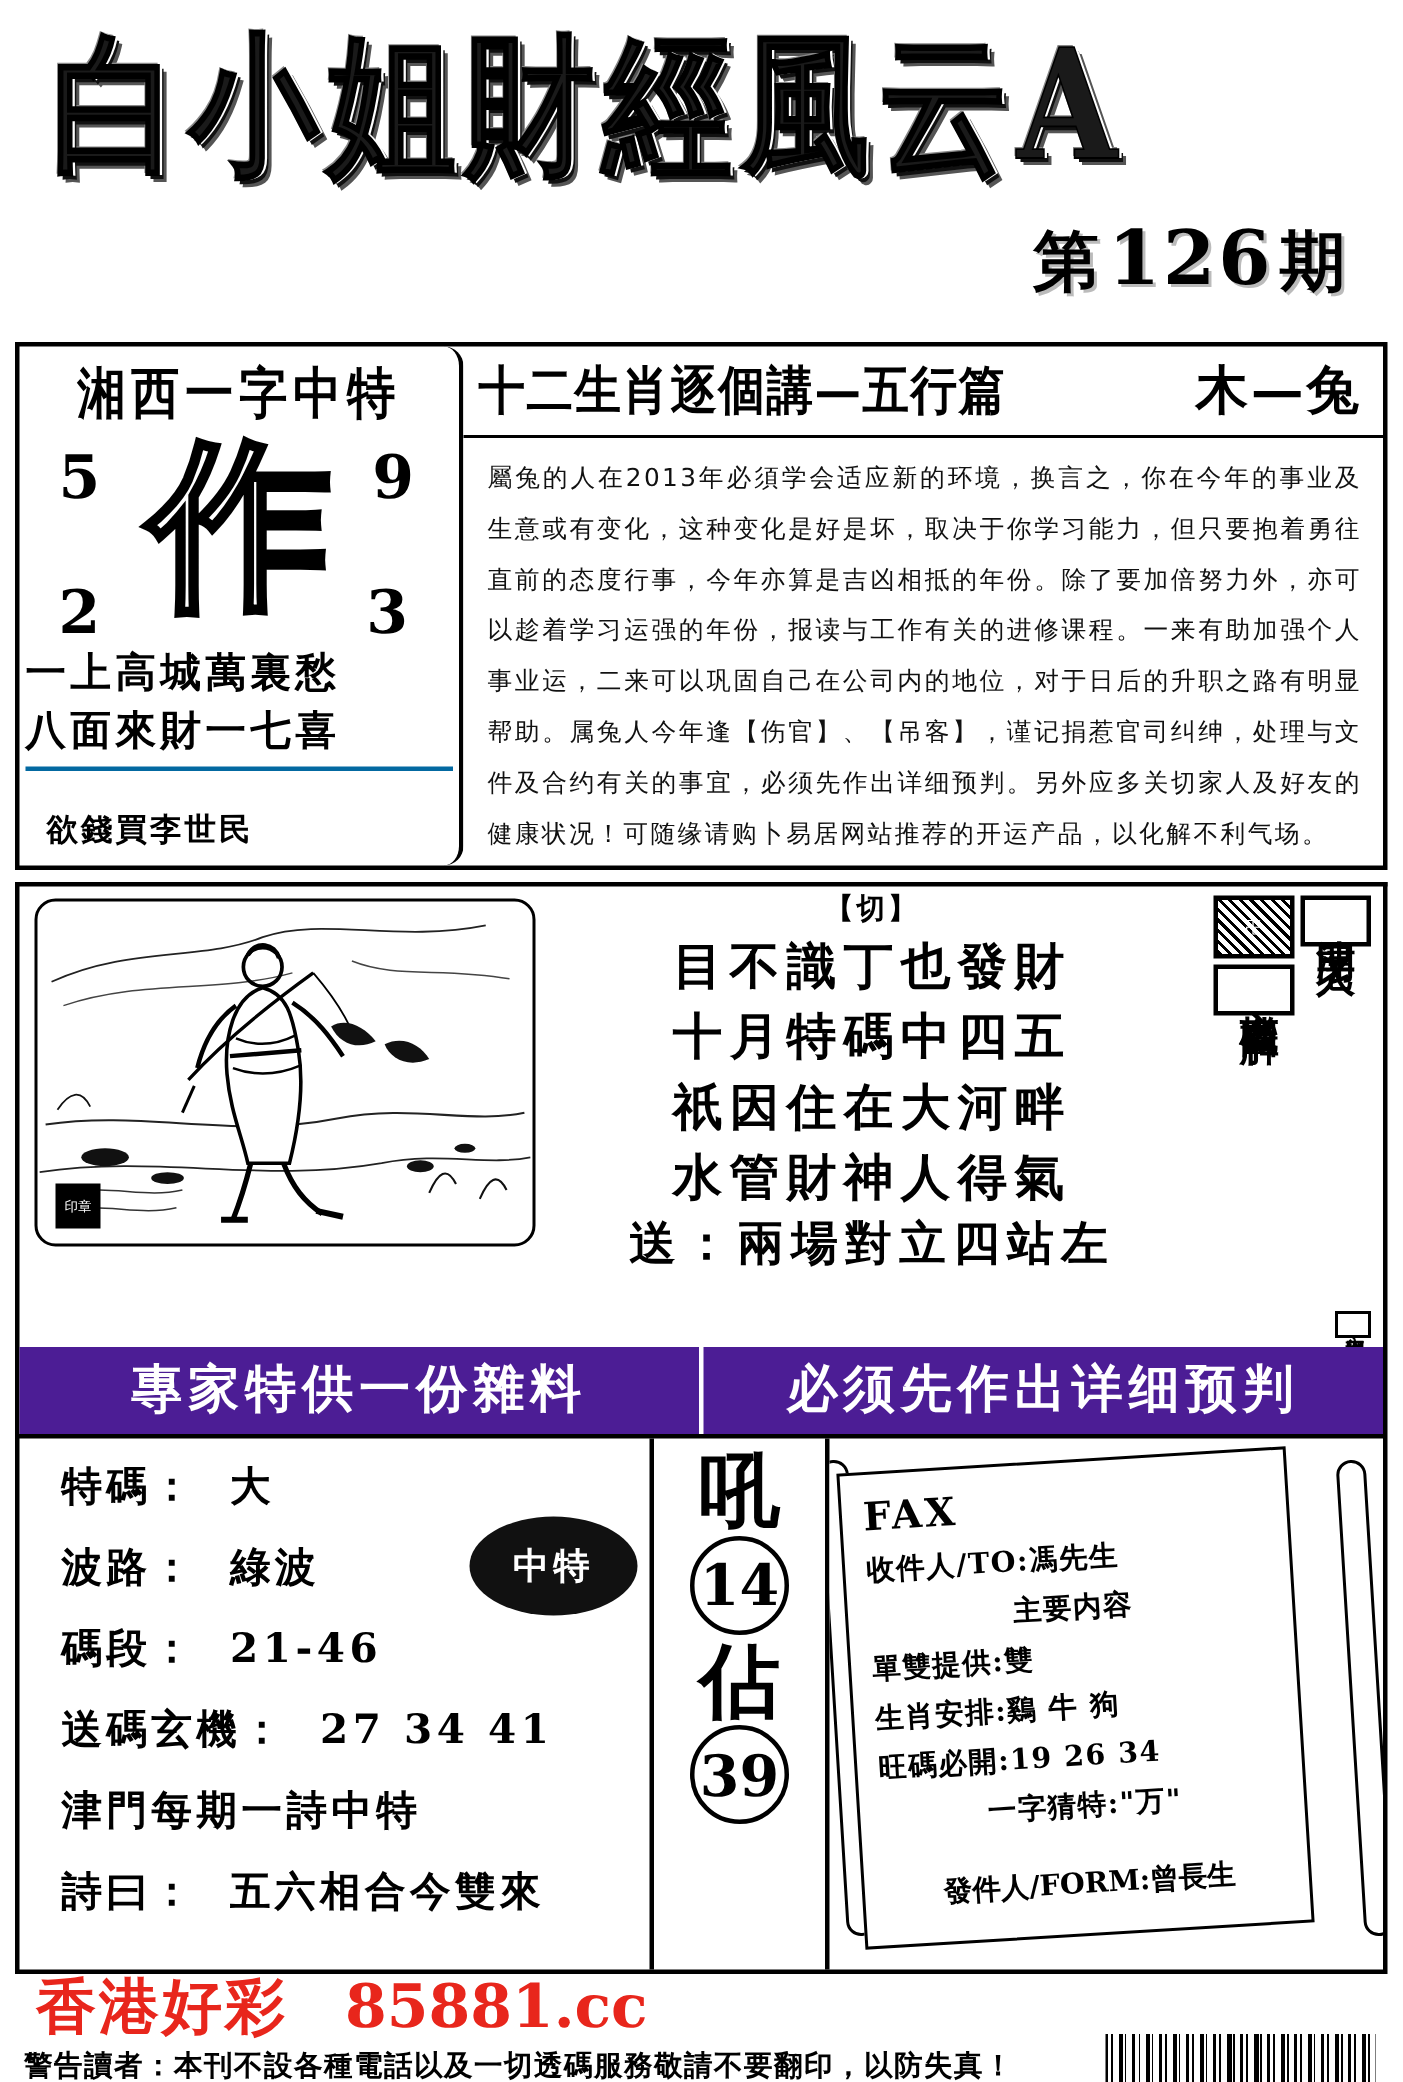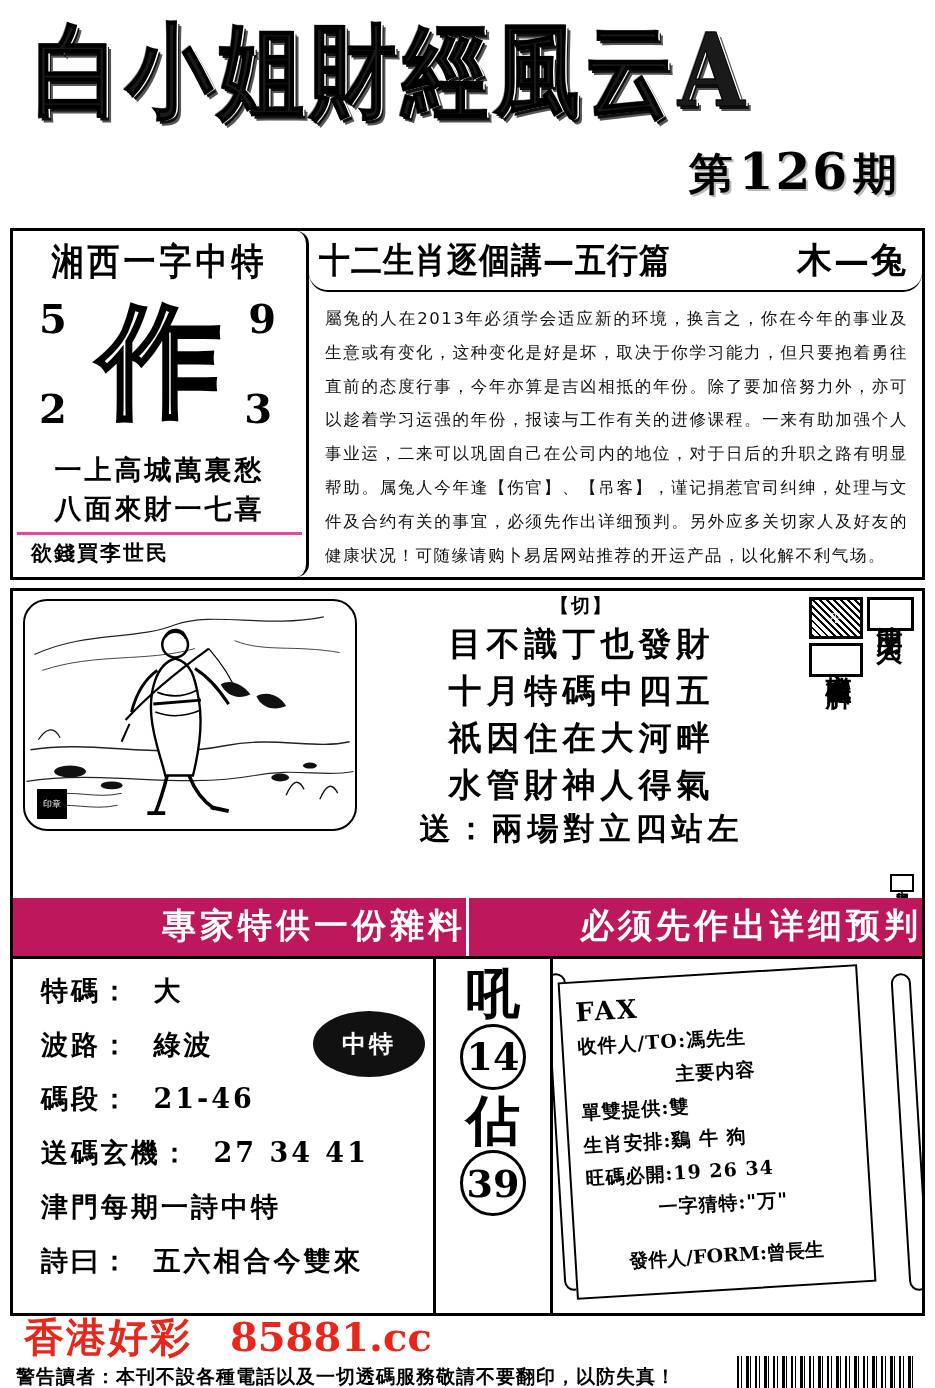--- a/index.html
+++ b/index.html
@@ -101,48 +101,46 @@
     position: absolute;
     font-family: "DejaVu Serif", serif;
     font-size: 40px;
     font-weight: 700;
   }
   .cn-tl { left: 16px;  top: 6px; }
   .cn-tr { right: 20px; top: 6px; }
   .cn-bl { left: 16px;  top: 96px; }
   .cn-br { right: 24px; top: 96px; }
   .charm-lines {
-    text-align: center;
     font-family: "DejaVu Serif", serif;
     font-size: 27px;
     font-weight: 700;
     letter-spacing: 3px;
     line-height: 1.45;
     padding-bottom: 4px;
   }
   .charm-foot {
-    border-top: 3px solid #ec4899;
-    padding: 4px 0 6px 14px;
+    border-top: 3px solid #0369a1;
+    padding: 25px 0 6px 14px;
     font-family: Liberation Mono, monospace;
     font-size: 21px;
     font-weight: 700;
     letter-spacing: 2px;
   }
   .article-col {
     flex: 1;
     display: flex;
     flex-direction: column;
   }
   .article-head {
     display: flex;
     align-items: center;
     justify-content: space-between;
     border-bottom: 2px solid #000;
     padding: 6px 14px 6px 10px;
-    border-radius: 19px;
   }
   .article-head .h-title {
     font-family: "DejaVu Serif", serif;
     font-size: 31px;
     font-weight: 700;
     letter-spacing: 1px;
     transform: scaleY(1.12);
   }
   .article-head .h-tag {
     font-family: "DejaVu Serif", serif;
@@ -179,21 +177,21 @@
     height: 310px;
   }
   .pic-col {
     width: 350px;
     padding: 8px 6px 8px 10px;
   }
   .pic-frame {
     width: 100%;
     height: 232px;
     border: 2px solid #000;
-    border-radius: 24px;
+    border-radius: 14px;
     position: relative;
     overflow: hidden;
     background: #fff;
   }
   .pic-stamp {
     position: absolute;
     left: 12px;
     bottom: 10px;
     width: 30px; height: 30px;
     background: #000;
@@ -274,27 +272,27 @@
   
   .band-row {
     display: flex;
     margin: 0 10px;
     border: 3px solid #000;
     border-top: none;
     border-bottom: none;
   }
   .band-cell {
     flex: 1;
-    background: #be185d;
+    background: #4c1d95;
     color: #fff;
     font-family: "DejaVu Serif", serif;
     font-size: 34px;
     font-weight: 700;
     letter-spacing: 4px;
-    text-align: right;
+    text-align: center;
     padding: 5px 0 7px;
     white-space: nowrap;
   }
   .band-cell + .band-cell { border-left: 3px solid #fff; }
 
   
   .row3 {
     display: flex;
     margin: 0 10px;
     border: 3px solid #000;

